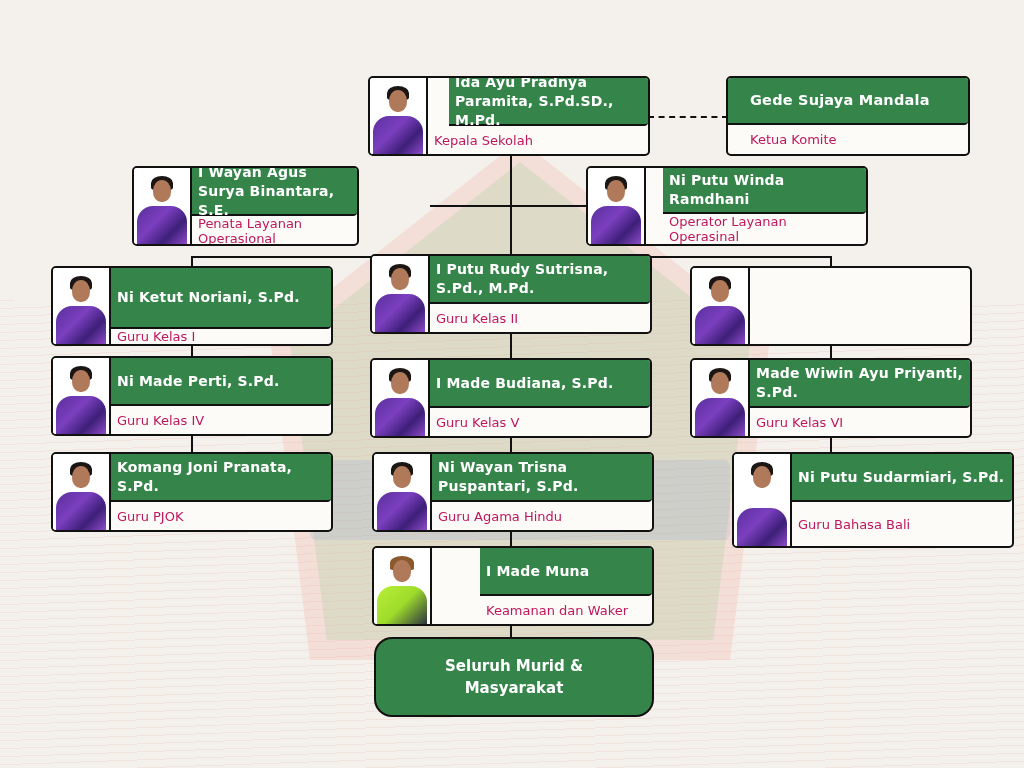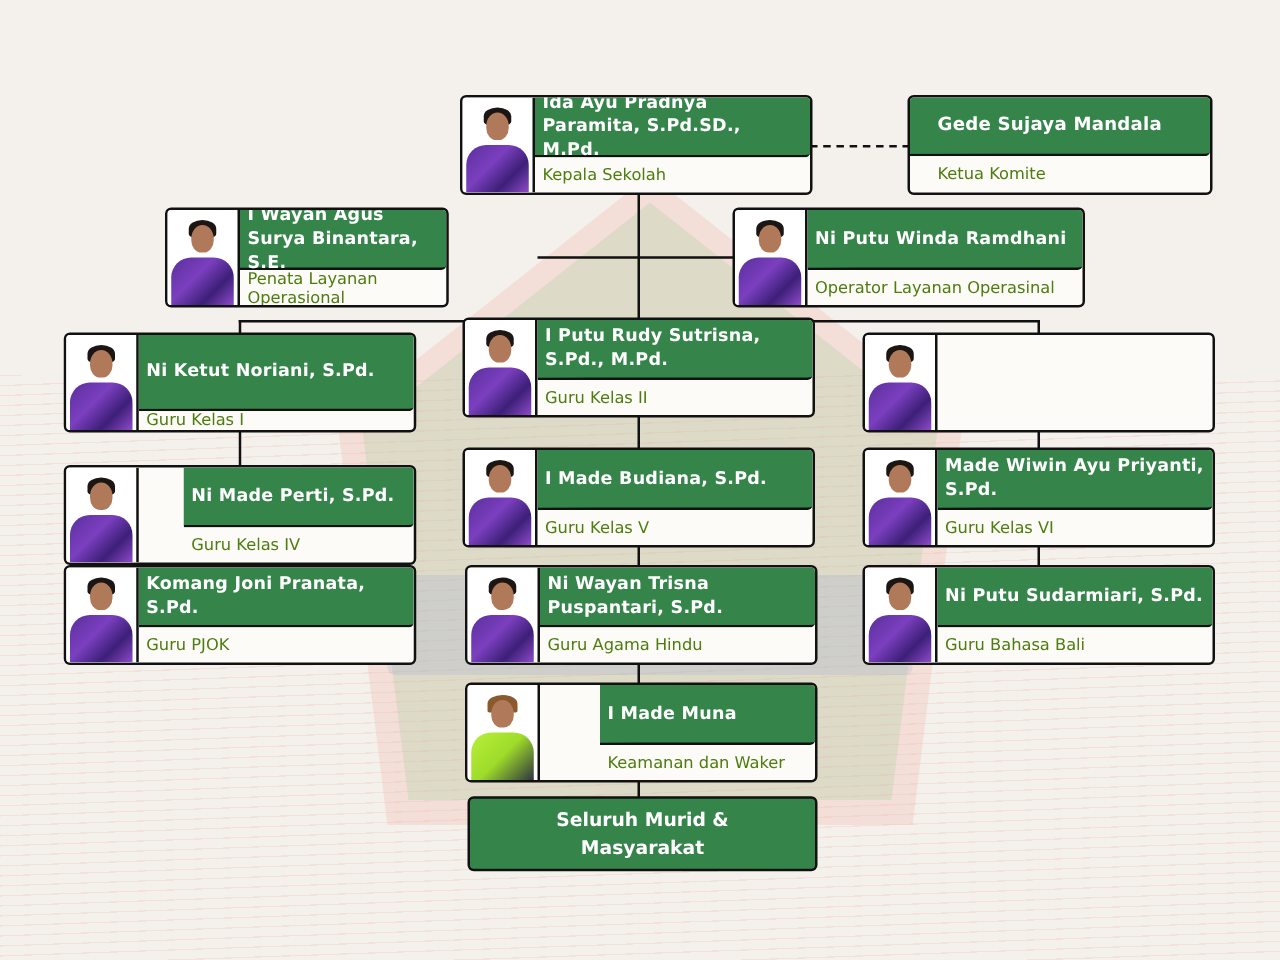--- a/index.html
+++ b/index.html
@@ -84,21 +84,21 @@
     font-size: 14px;
     line-height: 19px;
     padding: 0 6px;
     display: flex; align-items: center;
     border-bottom: 2px solid #111;
     border-radius: 0 0 4px 0;
     letter-spacing: 0.2px;
   }
   .role {
     flex: 1;
-    color: #4d7c0f;
+    color: #be185d;
     font-size: 13px;
     padding: 0 6px;
     display: flex; align-items: center;
   }
   .card.noimg .name { padding-left: 22px; }
   .card.noimg .role { padding-left: 22px; }
   .final {
     position: absolute; z-index: 2;
     background: #35844a;
     border: 2px solid #111;
@@ -128,21 +128,21 @@
 <div class="line" style="left:191px; top:256px; width:2px; height:200px;"></div>
 <div class="line" style="left:830px; top:256px; width:2px; height:200px;"></div>
 
 <div class="card" style="left:368px; top:76px; width:282px; height:80px;">
   <div class="photo">
       <div class="hair"></div>
       <div class="head"></div>
       <div class="body"></div>
     </div>
   <div class="info">
-    <div class="name" style="height:48px;">Ida Ayu Pradnya Paramita, S.Pd.SD., M.Pd.</div>
+    <div class="name" style="height:48px;margin-left:21px;">Ida Ayu Pradnya Paramita, S.Pd.SD., M.Pd.</div>
     <div class="role">Kepala Sekolah</div>
   </div>
 </div>
 
 <div class="card noimg" style="left:726px; top:76px; width:244px; height:80px;">
   <div class="info">
     <div class="name" style="height:47px; font-size:14.5px;">Gede Sujaya Mandala</div>
     <div class="role">Ketua Komite</div>
   </div>
 </div>
@@ -152,21 +152,21 @@
       <div class="hair"></div>
       <div class="head"></div>
       <div class="body"></div>
     </div>
   <div class="info">
     <div class="name" style="height:48px;">I Wayan Agus Surya Binantara, S.E.</div>
     <div class="role">Penata Layanan Operasional</div>
   </div>
 </div>
 
-<div class="card" style="left:586px; top:166px; width:282px; height:80px;">
+<div class="card" style="left:586px; top:166px; width:282px; height:80px;gap:17px;">
   <div class="photo">
       <div class="hair"></div>
       <div class="head"></div>
       <div class="body"></div>
     </div>
   <div class="info">
     <div class="name" style="height:48px;">Ni Putu Winda Ramdhani</div>
     <div class="role">Operator Layanan Operasinal</div>
   </div>
 </div>
@@ -194,21 +194,21 @@
   </div>
 </div>
 <div class="card" style="left:690px; top:266px; width:282px; height:80px;">
   <div class="photo">
       <div class="hair"></div>
       <div class="head"></div>
       <div class="body"></div>
     </div>
 </div>
 
-<div class="card" style="left:51px; top:372px; width:282px; height:80px;gap:36px;">
+<div class="card" style="left:51px; top:356px; width:282px; height:80px;">
   <div class="photo">
       <div class="hair"></div>
       <div class="head"></div>
       <div class="body"></div>
     </div>
   <div class="info">
     <div class="name" style="height:48px;">Ni Made Perti, S.Pd.</div>
     <div class="role">Guru Kelas IV</div>
   </div>
 </div>
@@ -250,21 +250,21 @@
   <div class="photo">
       <div class="hair"></div>
       <div class="head"></div>
       <div class="body"></div>
     </div>
   <div class="info">
     <div class="name" style="height:48px;">Ni Wayan Trisna Puspantari, S.Pd.</div>
     <div class="role">Guru Agama Hindu</div>
   </div>
 </div>
-<div class="card" style="left:690px; top:452px; width:282px; height:80px;">
+<div class="card" style="left:732px; top:452px; width:282px; height:96px;">
   <div class="photo">
       <div class="hair"></div>
       <div class="head"></div>
       <div class="body"></div>
     </div>
   <div class="info">
     <div class="name" style="height:48px;">Ni Putu Sudarmiari, S.Pd.</div>
     <div class="role">Guru Bahasa Bali</div>
   </div>
 </div>
@@ -274,15 +274,15 @@
       <div class="hair"></div>
       <div class="head"></div>
       <div class="body"></div>
     </div>
   <div class="info">
     <div class="name" style="height:48px;">I Made Muna</div>
     <div class="role">Keamanan dan Waker</div>
   </div>
 </div>
 
-<div class="final" style="left:374px; top:637px; width:280px; height:60px; padding:16px 60px;">
+<div class="final" style="left:374px; top:637px; width:280px; height:80px; padding:16px 60px;border-radius:18px;">
   <span>Seluruh Murid &amp; Masyarakat</span>
 </div>
 
 </body></html>

